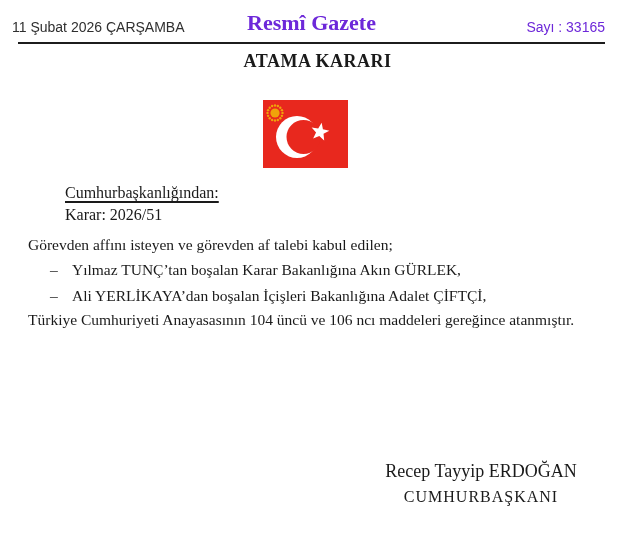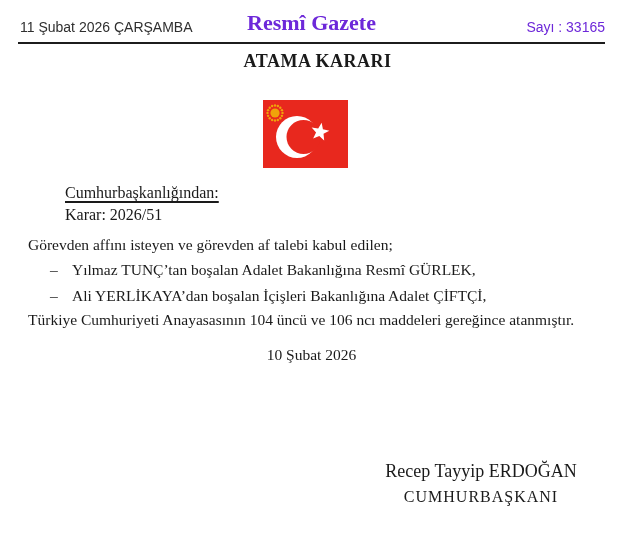--- a/index.html
+++ b/index.html
@@ -12,21 +12,21 @@
     width: 623px;
     height: 541px;
     background: #ffffff;
     font-family: "Liberation Serif", serif;
     color: #1a1a1a;
     overflow: hidden;
   }
   
   .masthead-date {
     position: absolute;
-    left: 20px;
+    left: 12px;
     top: 19px;
     font-family: "Liberation Sans", sans-serif;
     font-size: 14px;
     color: #2f2f2f;
     white-space: nowrap;
   }
   .masthead-title {
     position: absolute;
     left: 0;
     right: 0;
@@ -186,30 +186,29 @@
     </svg>
   </div>
 
   <div class="authority">Cumhurbaşkanlığından:</div>
   <div class="decision-no">Karar: 2026/51</div>
 
   <div class="body-line body-intro">Görevden affını isteyen ve görevden af talebi kabul edilen;</div>
 
   <div class="body-item body-item-1">
     <span class="marker">–</span>
-    <span>Yılmaz TUNÇ’tan boşalan Adalet Bakanlığına Resmî GÜRLEK,</span>
+    <span>Yılmaz TUNÇ’tan boşalan Karar Bakanlığına Akın GÜRLEK,</span>
   </div>
 
   <div class="body-item body-item-2">
     <span class="marker">–</span>
     <span>Ali YERLİKAYA’dan boşalan İçişleri Bakanlığına Adalet ÇİFTÇİ,</span>
   </div>
 
   <div class="body-line body-closing">Türkiye Cumhuriyeti Anayasasının 104 üncü ve 106 ncı maddeleri gereğince atanmıştır.</div>
 
-  <div class="decree-date">10 Şubat 2026</div>
 
   <div class="signature-block">
     <div class="signature-name">Recep Tayyip ERDOĞAN</div>
     <div class="signature-title">CUMHURBAŞKANI</div>
   </div>
 
 </div>
 
 </body></html>

